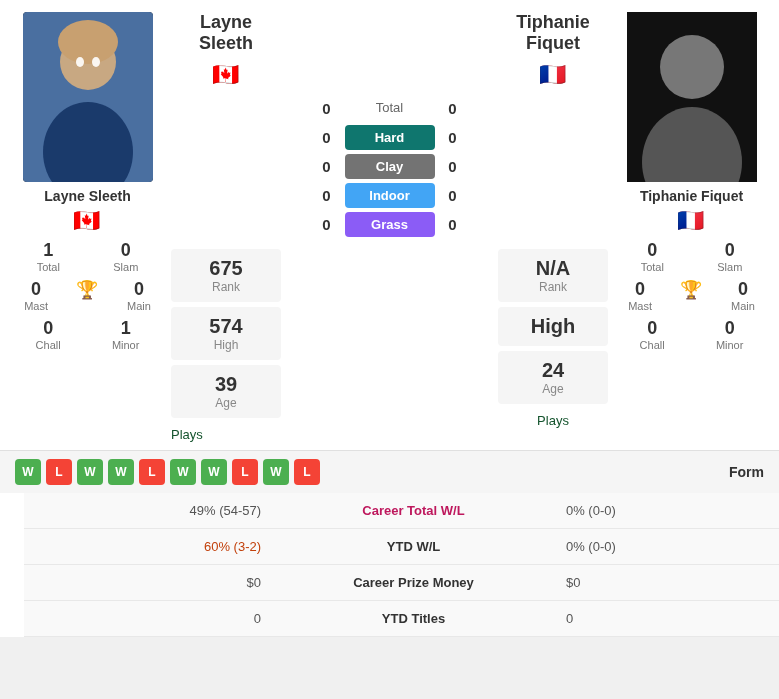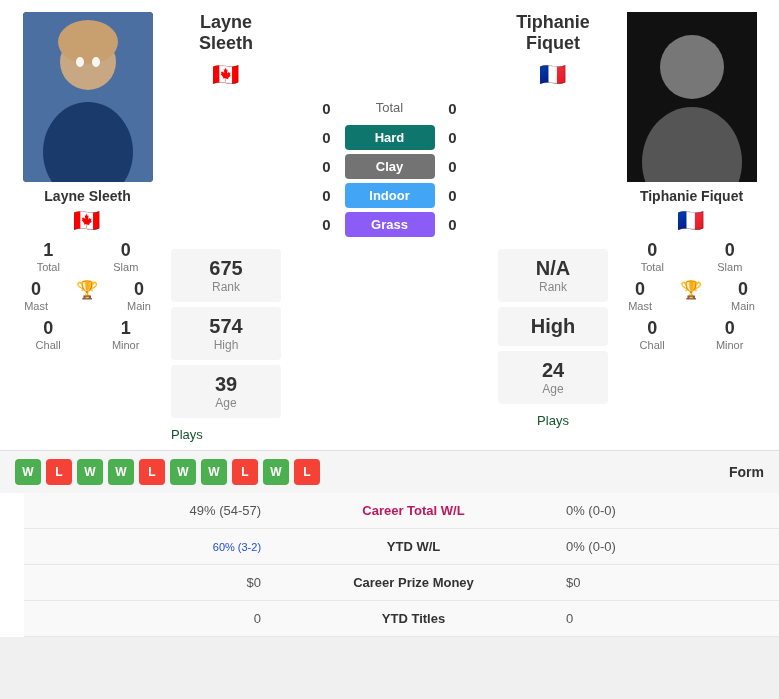--- a/index.html
+++ b/index.html
@@ -436,21 +436,21 @@
   </div>
 
   <table class="stats-table">
     <tbody id="stats-tbody">
         <tr style="background: rgb(249, 249, 249);">
     <td style="text-align:right;padding:10px 20px;font-size:13px;color:#555;width:33%;">49% (54-57)</td>
     <td style="text-align:center;font-weight:bold;font-size:13px;color:#be185d;width:34%;">Career Total W/L</td>
     <td style="text-align:left;padding:10px 20px;font-size:13px;color:#555;width:33%;">0% (0-0)</td>
   </tr>
         <tr>
-    <td style="text-align:right;padding:10px 20px;font-size:11px;color:#1d4ed8;width:33%;">60% (3-2)</td>
+    <td style="text-align:right;padding:10px 20px;font-size:13px;color:#c2410c;width:33%;">60% (3-2)</td>
     <td style="text-align:center;font-weight:bold;font-size:13px;color:#333;width:34%;">YTD W/L</td>
     <td style="text-align:left;padding:10px 20px;font-size:13px;color:#555;width:33%;">0% (0-0)</td>
   </tr>
         <tr style="background: rgb(249, 249, 249);">
     <td style="text-align:right;padding:10px 20px;font-size:13px;color:#555;width:33%;">$0</td>
     <td style="text-align:center;font-weight:bold;font-size:13px;color:#333;width:34%;">Career Prize Money</td>
     <td style="text-align:left;padding:10px 20px;font-size:13px;color:#555;width:33%;">$0</td>
   </tr>
         <tr>
     <td style="text-align:right;padding:10px 20px;font-size:13px;color:#555;width:33%;">0</td>

